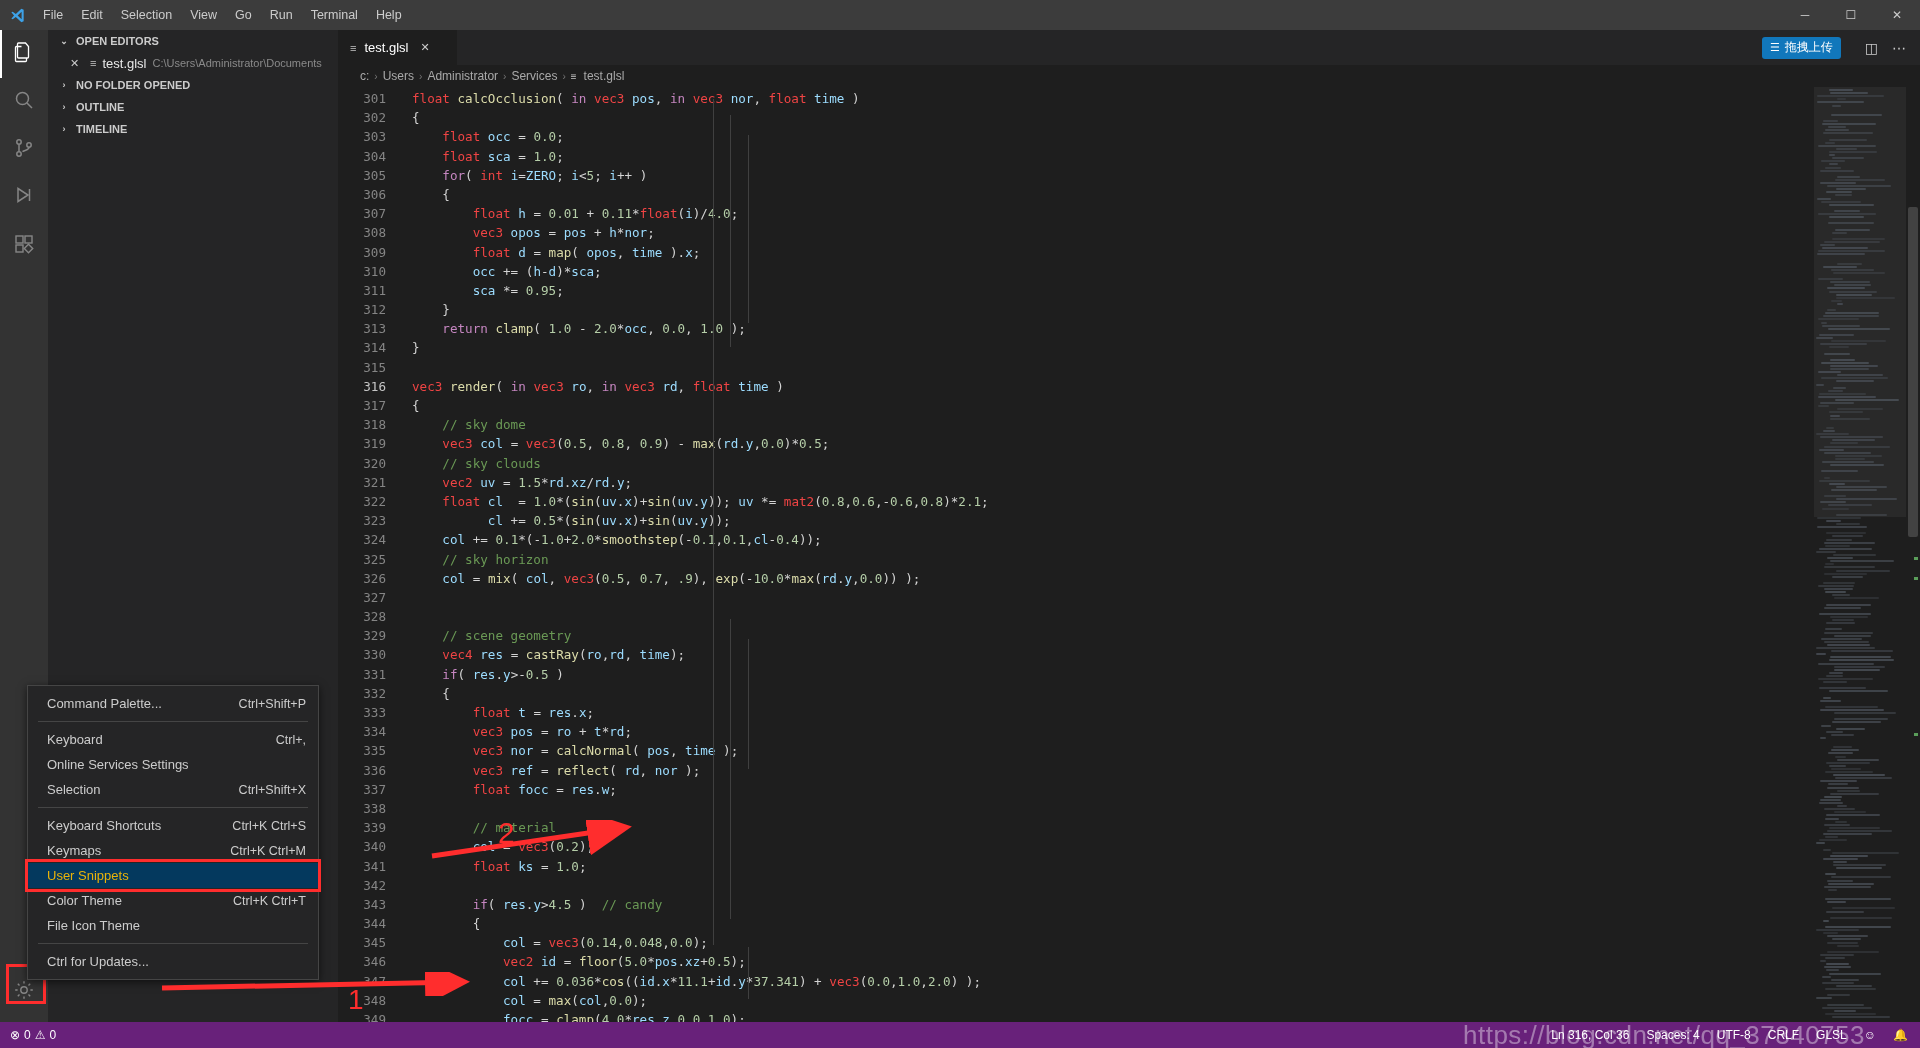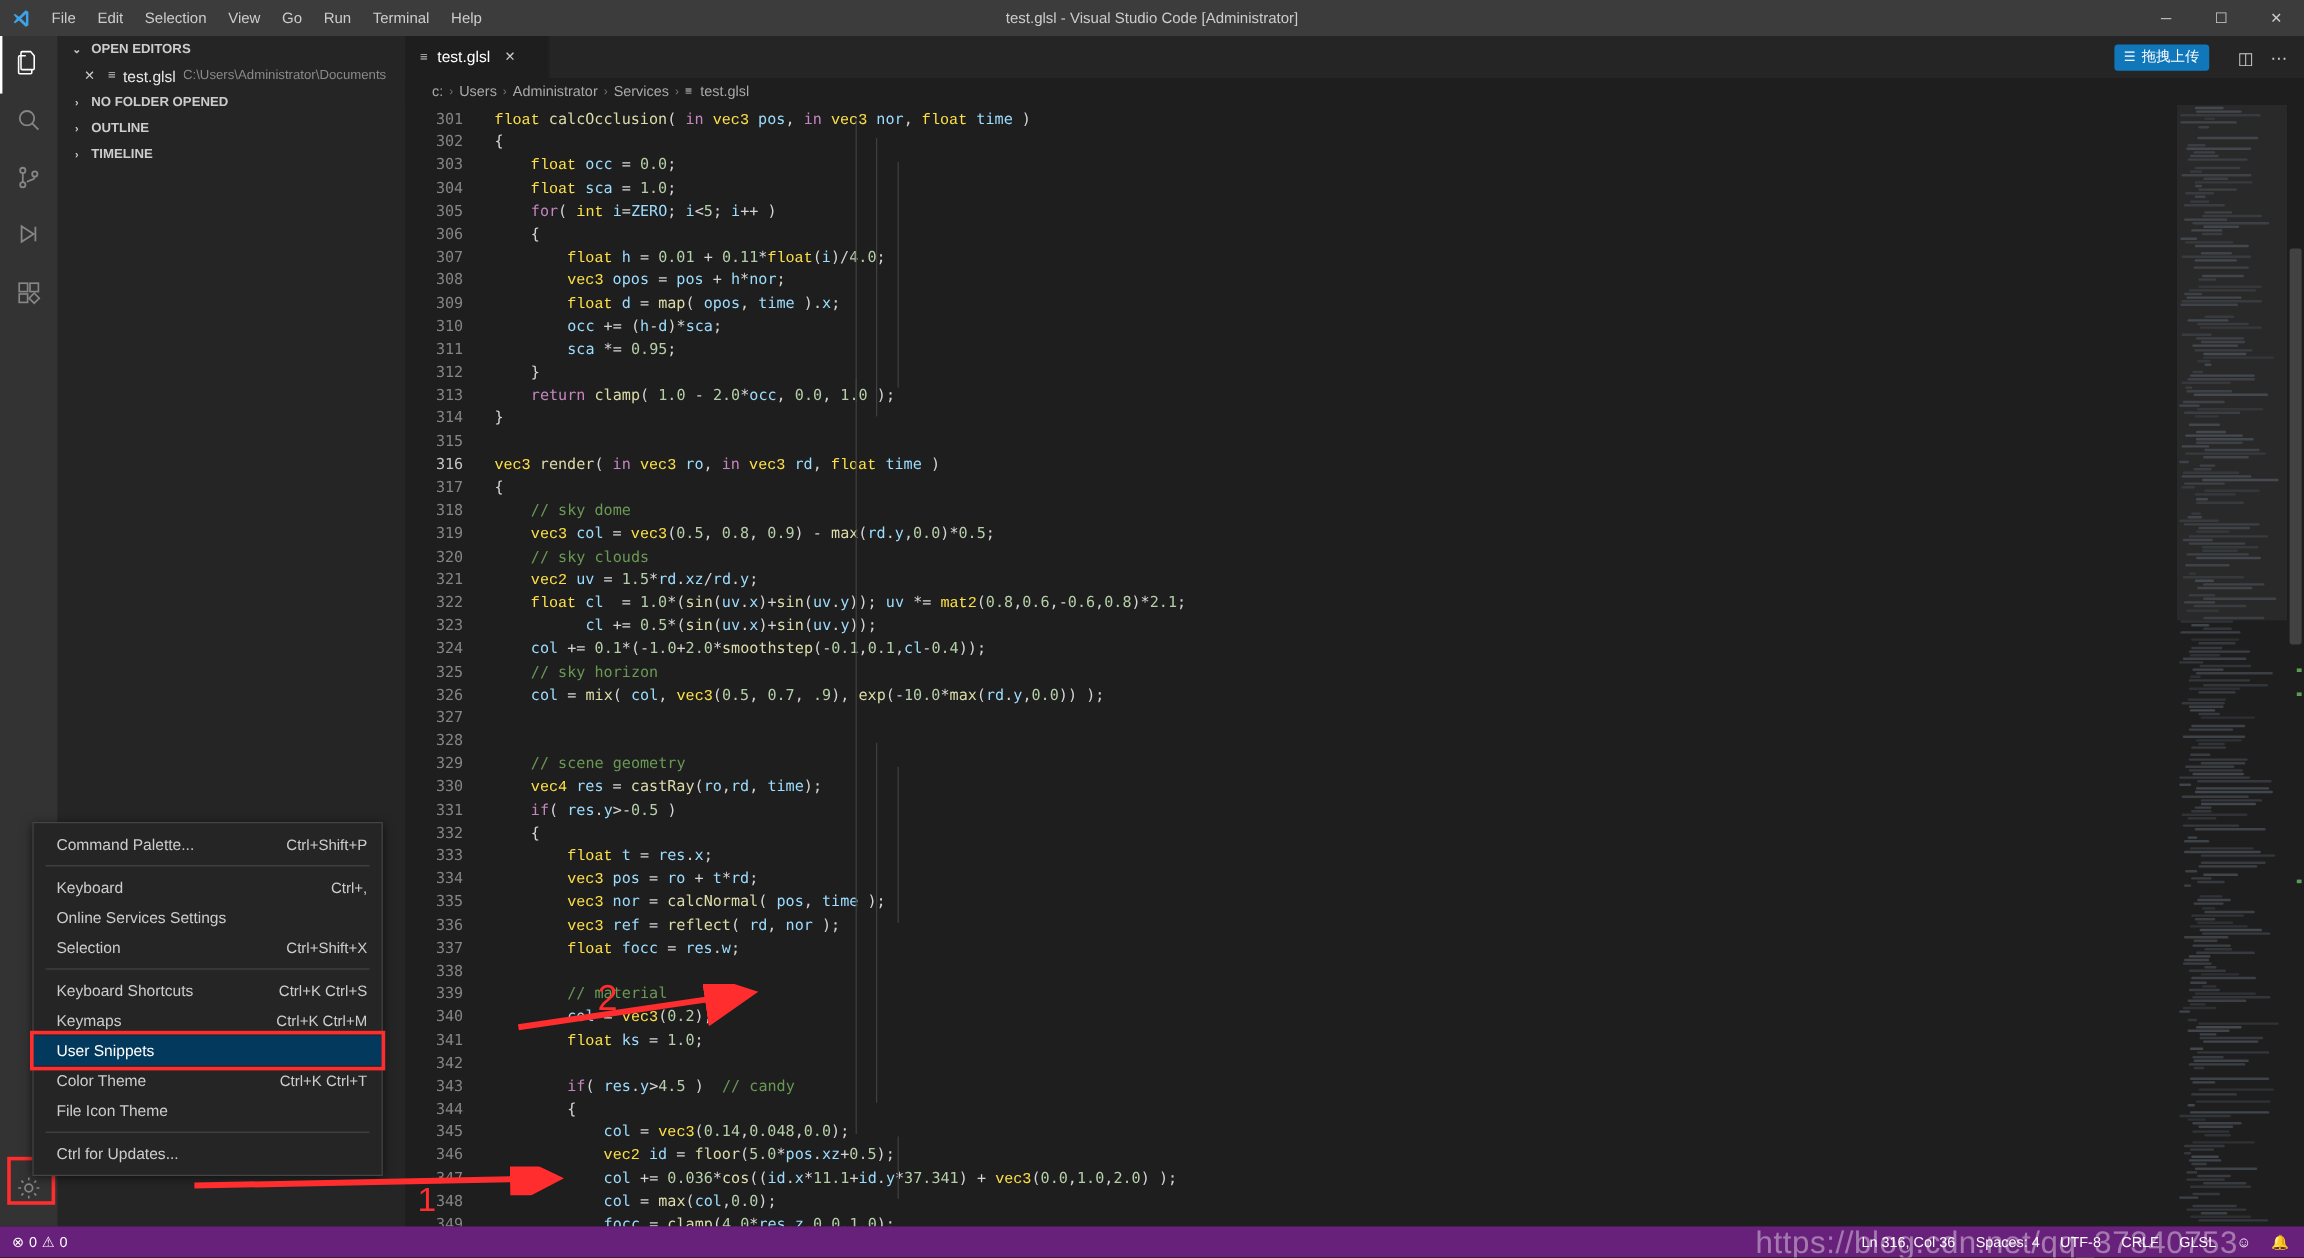--- a/index.html
+++ b/index.html
@@ -112,21 +112,21 @@
   }
   .ln{ display:block; height:19.2px; position:relative; }
   .num{
     display:inline-block; width:48px; text-align:right; color:#858585;
     font-size:12.6px; margin-right:26px; user-select:none;
   }
   .num.cur{ color:#c6c6c6; }
   
   .ig{ position:absolute; top:0; bottom:0; width:1px; background:#404040; }
 
-  .kw{ color:#fde047;font-family:Liberation Mono, monospace; }     
+  .kw{ color:#ef4444; }     
   .kw2{ color:#c586c0; }    
   .fn{ color:#dcdcaa; }
   .num-lit{ color:#b5cea8; }
   .cmt{ color:#6a9955; }
   .id{ color:#9cdcfe; }
   .txt{ color:#d4d4d4; }
 
   
   .minimap{
     width:92px; flex:0 0 92px; background:#1e1e1e; position:relative; overflow:hidden;
@@ -142,21 +142,21 @@
     position:absolute; left:27px; bottom:68px; width:292px;
     background:#252526; border:1px solid #454545; box-shadow:0 2px 8px rgba(0,0,0,.6);
     padding:5px 0; color:#cccccc; font-size:13px; z-index:40;
   }
   .ctx-item{
     height:25px; display:flex; align-items:center; padding:0 12px 0 19px;
     cursor:pointer; position:relative;
   }
   .ctx-item .lbl{ white-space:nowrap; }
   .ctx-item .key{ margin-left:auto; color:#cccccc; font-size:12.5px;}
-  .ctx-item.selected{ background:#04395e; color:#ffffff; }
+  .ctx-item.selected{ background:#04395e; color:#eab308; }
   .ctx-sep{ height:1px; background:#454545; margin:5px 10px; }
   .ctx-hl-box{
     position:absolute; left:-3px; right:-3px; top:-4px; bottom:-4px;
     border:3px solid #ff2d2d; pointer-events:none;
   }
 
   
   .annot{ position:absolute; pointer-events:none; z-index:60; }
   .arrow-long{ left:160px; bottom:52px; width:320px; height:24px; }
   .arrow-code{ left:430px; top:820px; width:210px; height:40px; }
@@ -195,21 +195,20 @@
     <div class="menubar">
       <div class="mi"><span>File</span></div>
       <div class="mi"><span>Edit</span></div>
       <div class="mi"><span>Selection</span></div>
       <div class="mi"><span>View</span></div>
       <div class="mi"><span>Go</span></div>
       <div class="mi"><span>Run</span></div>
       <div class="mi"><span>Terminal</span></div>
       <div class="mi"><span>Help</span></div>
     </div>
-    <div class="title-center">test.glsl - Visual Studio Code [Administrator]</div>
     <div class="win-ctrls">
       <div>─</div>
       <div>☐</div>
       <div class="close">✕</div>
     </div>
   </div>
 
   <div class="body">
 
     <div class="activitybar">

